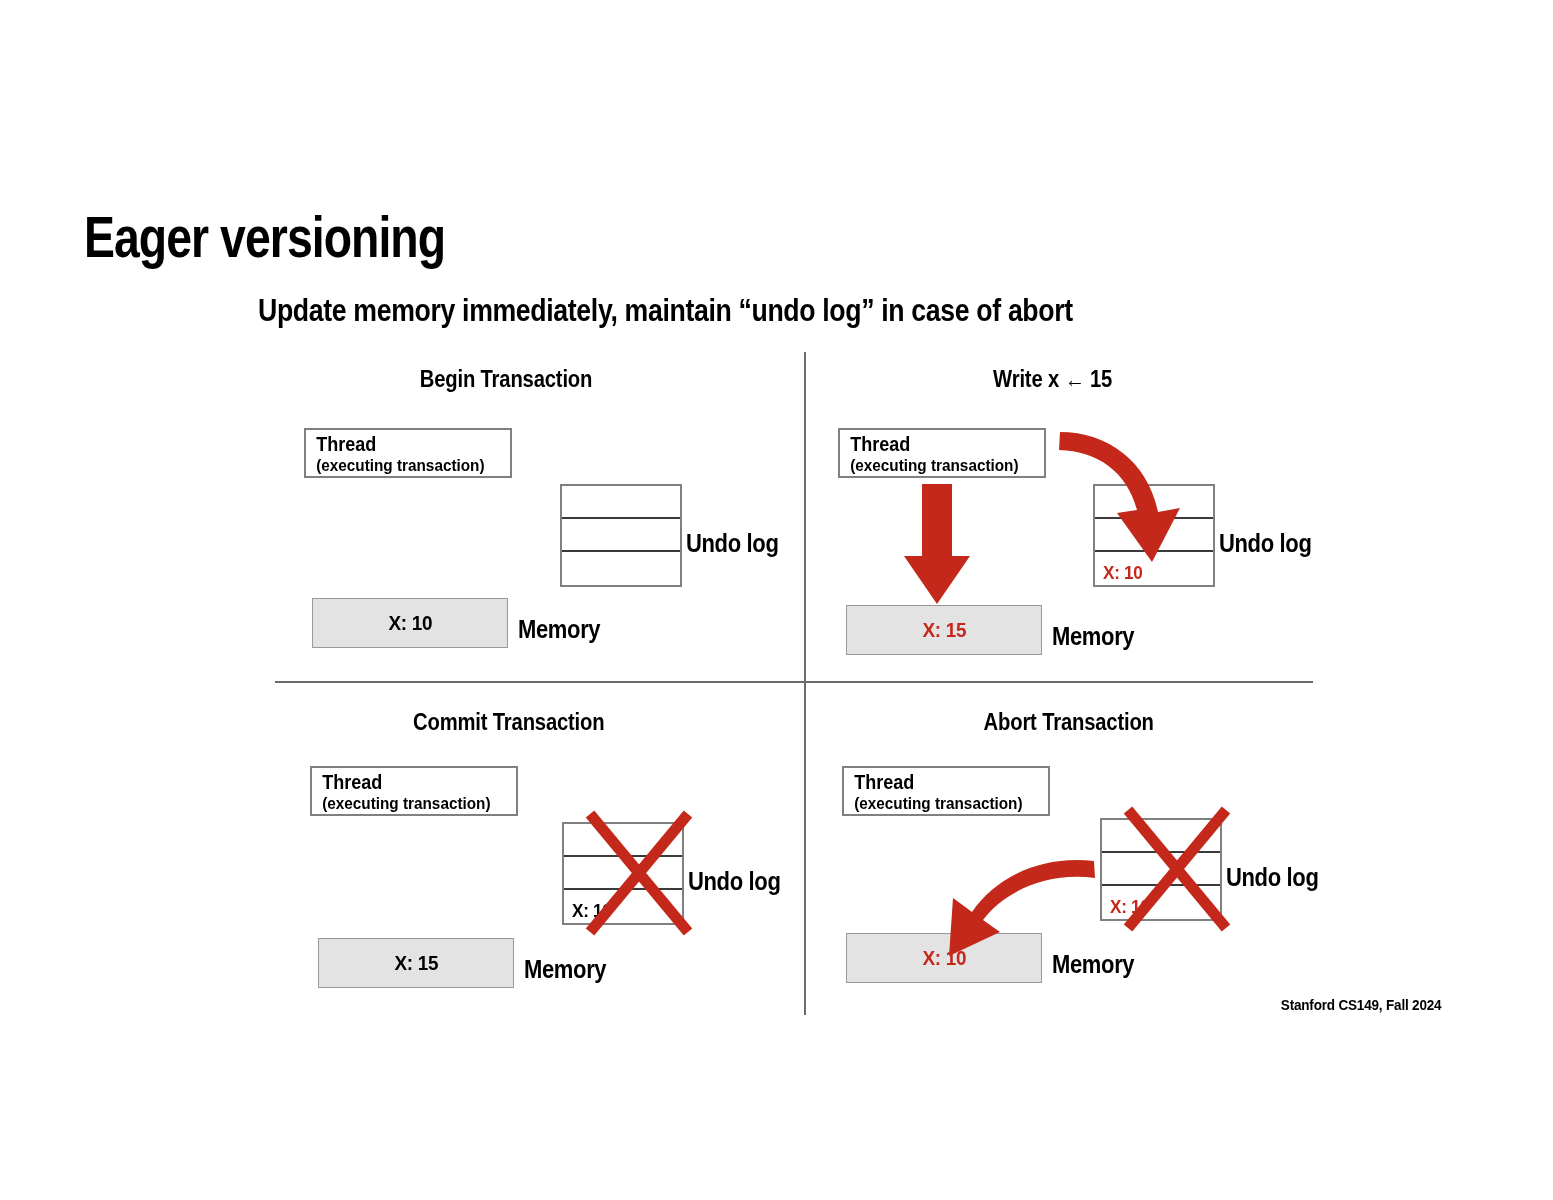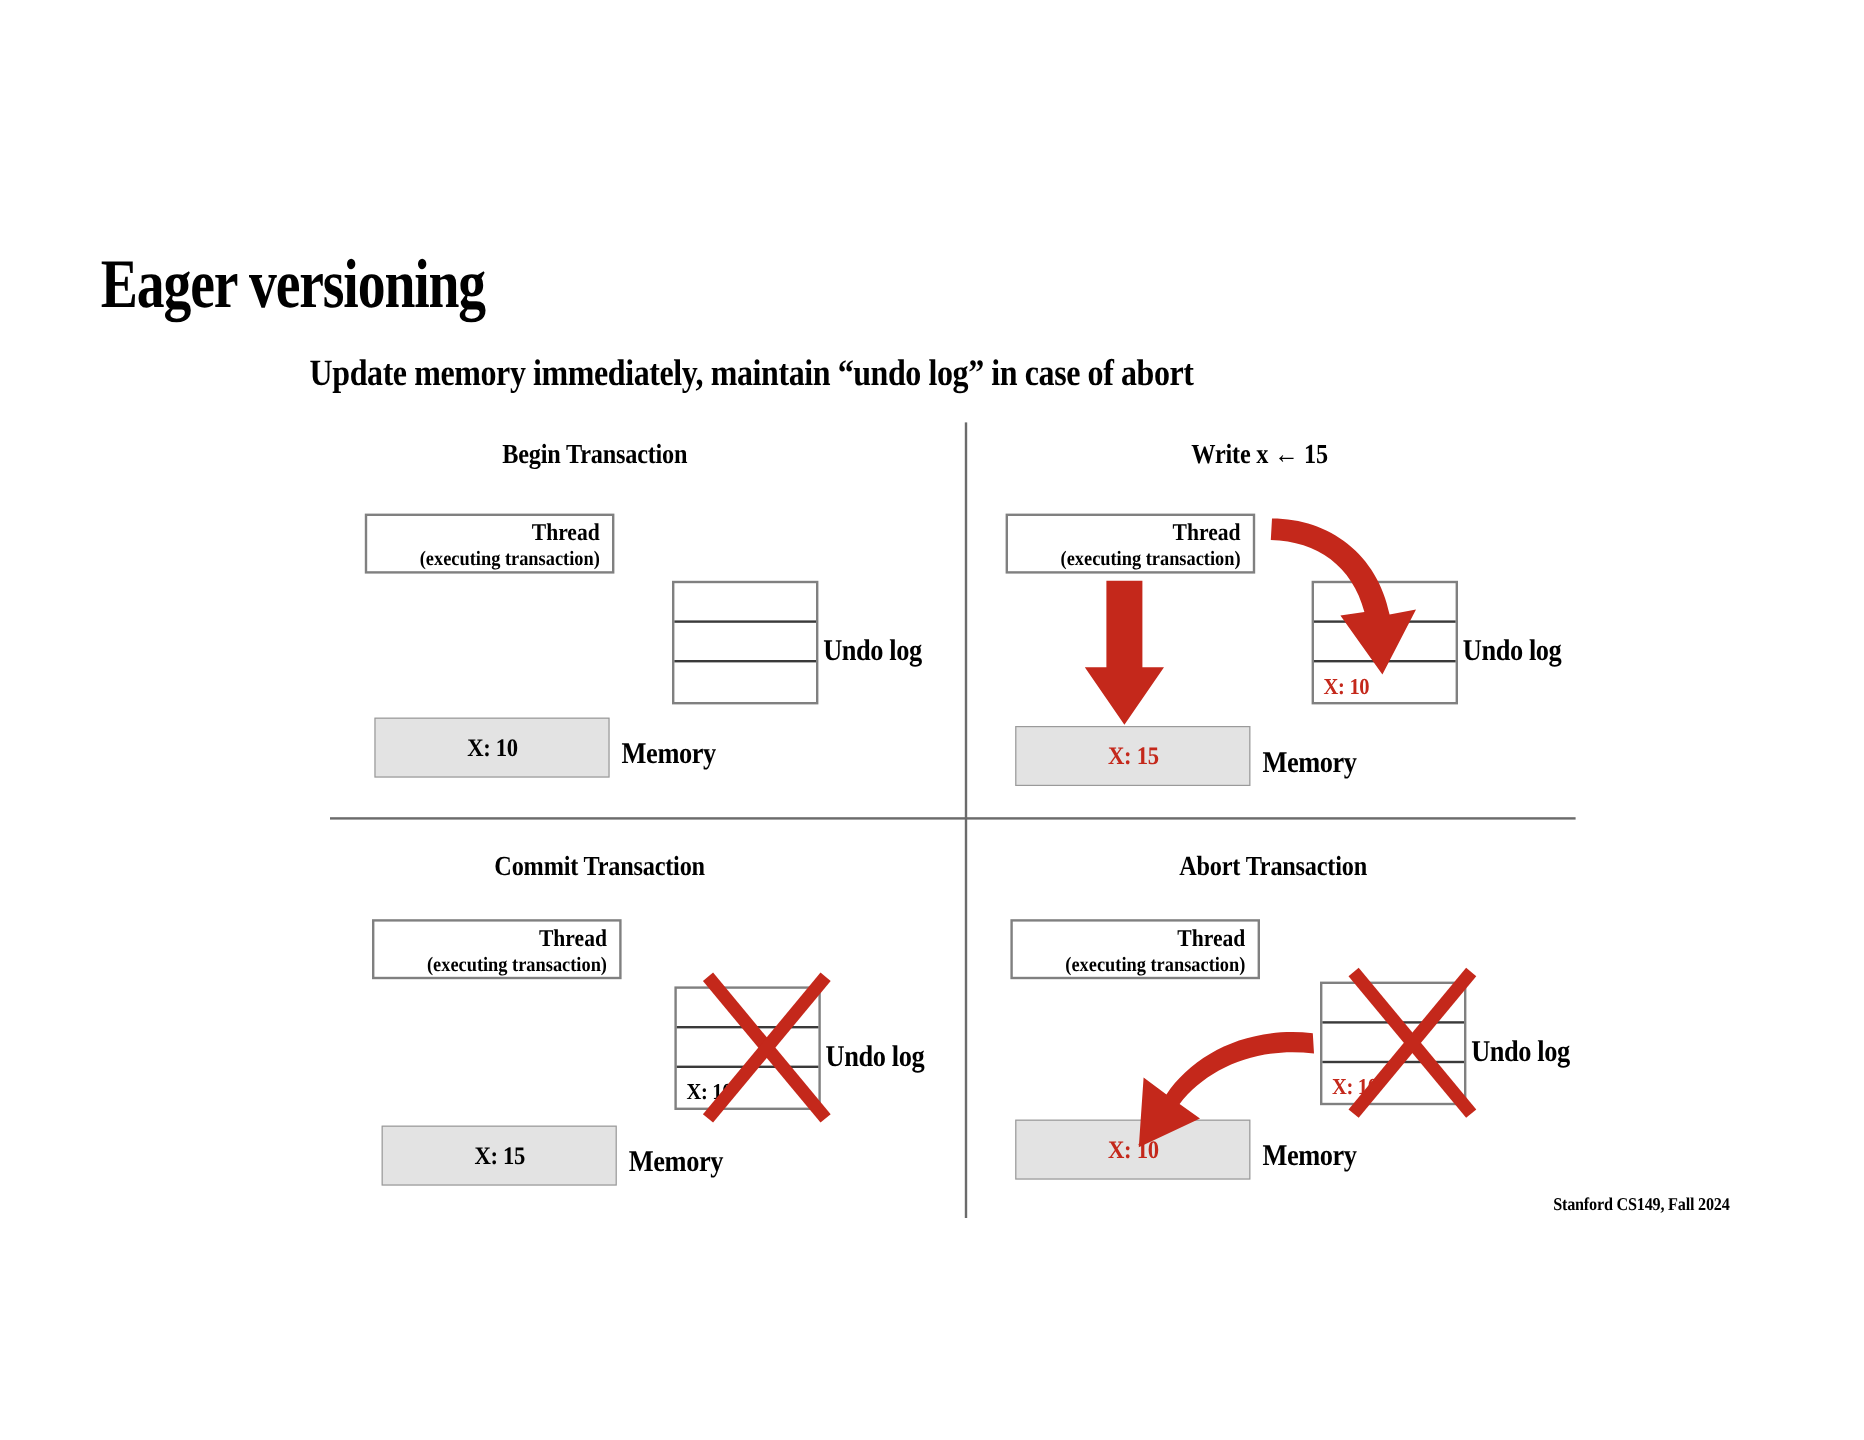--- a/index.html
+++ b/index.html
@@ -14,21 +14,20 @@
     overflow: hidden;
     font-family: "Liberation Sans", sans-serif;
     -webkit-font-smoothing: antialiased;
   }
   .slide {
     position: absolute;
     left: 0; top: 0;
     width: 1467px;
     height: 1200px;
     background: #ffffff;
-    font-family: Liberation Serif, serif;
   }
 
   
   .slide-title {
     position: absolute;
     left: 84px;
     top: 203px;
     font-size: 58px;
     font-weight: bold;
     letter-spacing: -1.2px;
@@ -78,21 +77,21 @@
     transform: scaleX(0.88);
     white-space: nowrap;
   }
 
   
   .thread-box {
     position: absolute;
     box-sizing: border-box;
     border: 2px solid #808080;
     background: #ffffff;
-    text-align: right;
+    text-align: left;
     padding-top: 3px;
   }
   .thread-line1 {
     font-size: 20px;
     font-weight: bold;
     color: #000;
     line-height: 23px;
     transform: scaleX(0.9);
   }
   .thread-line2 {

